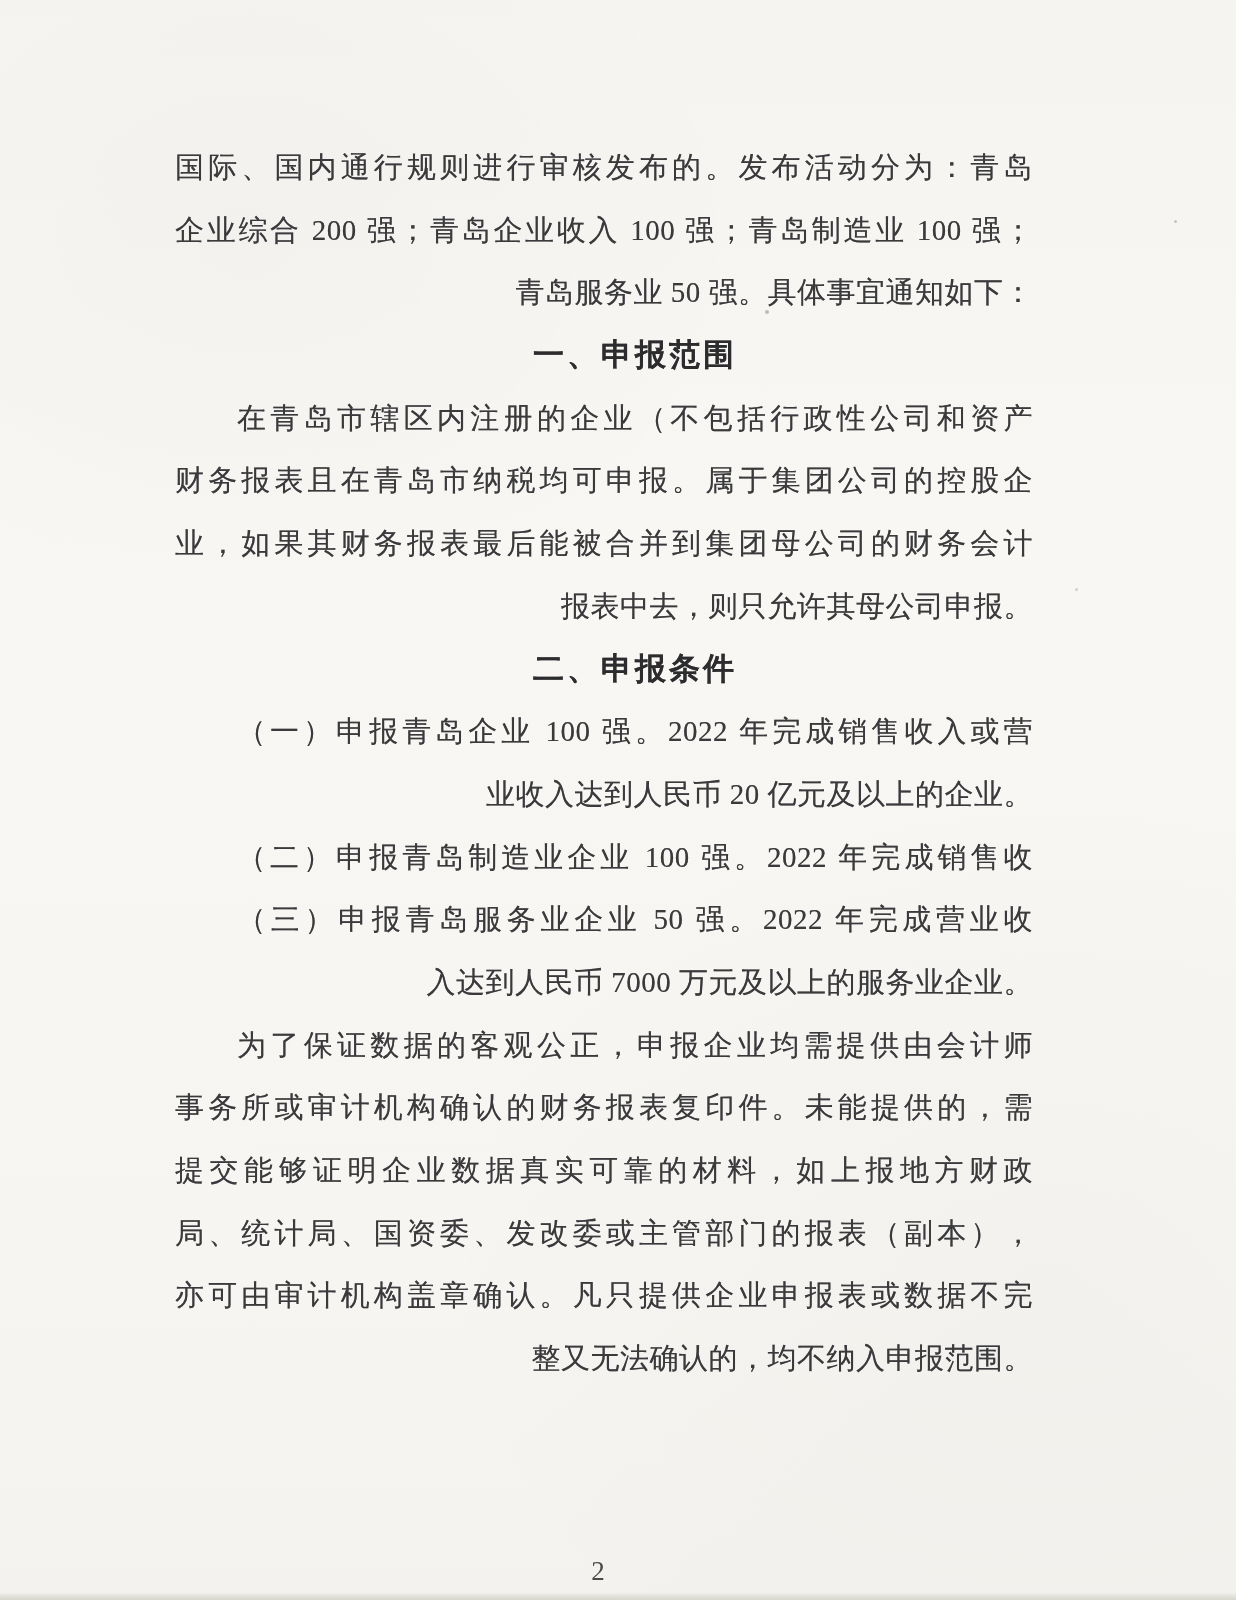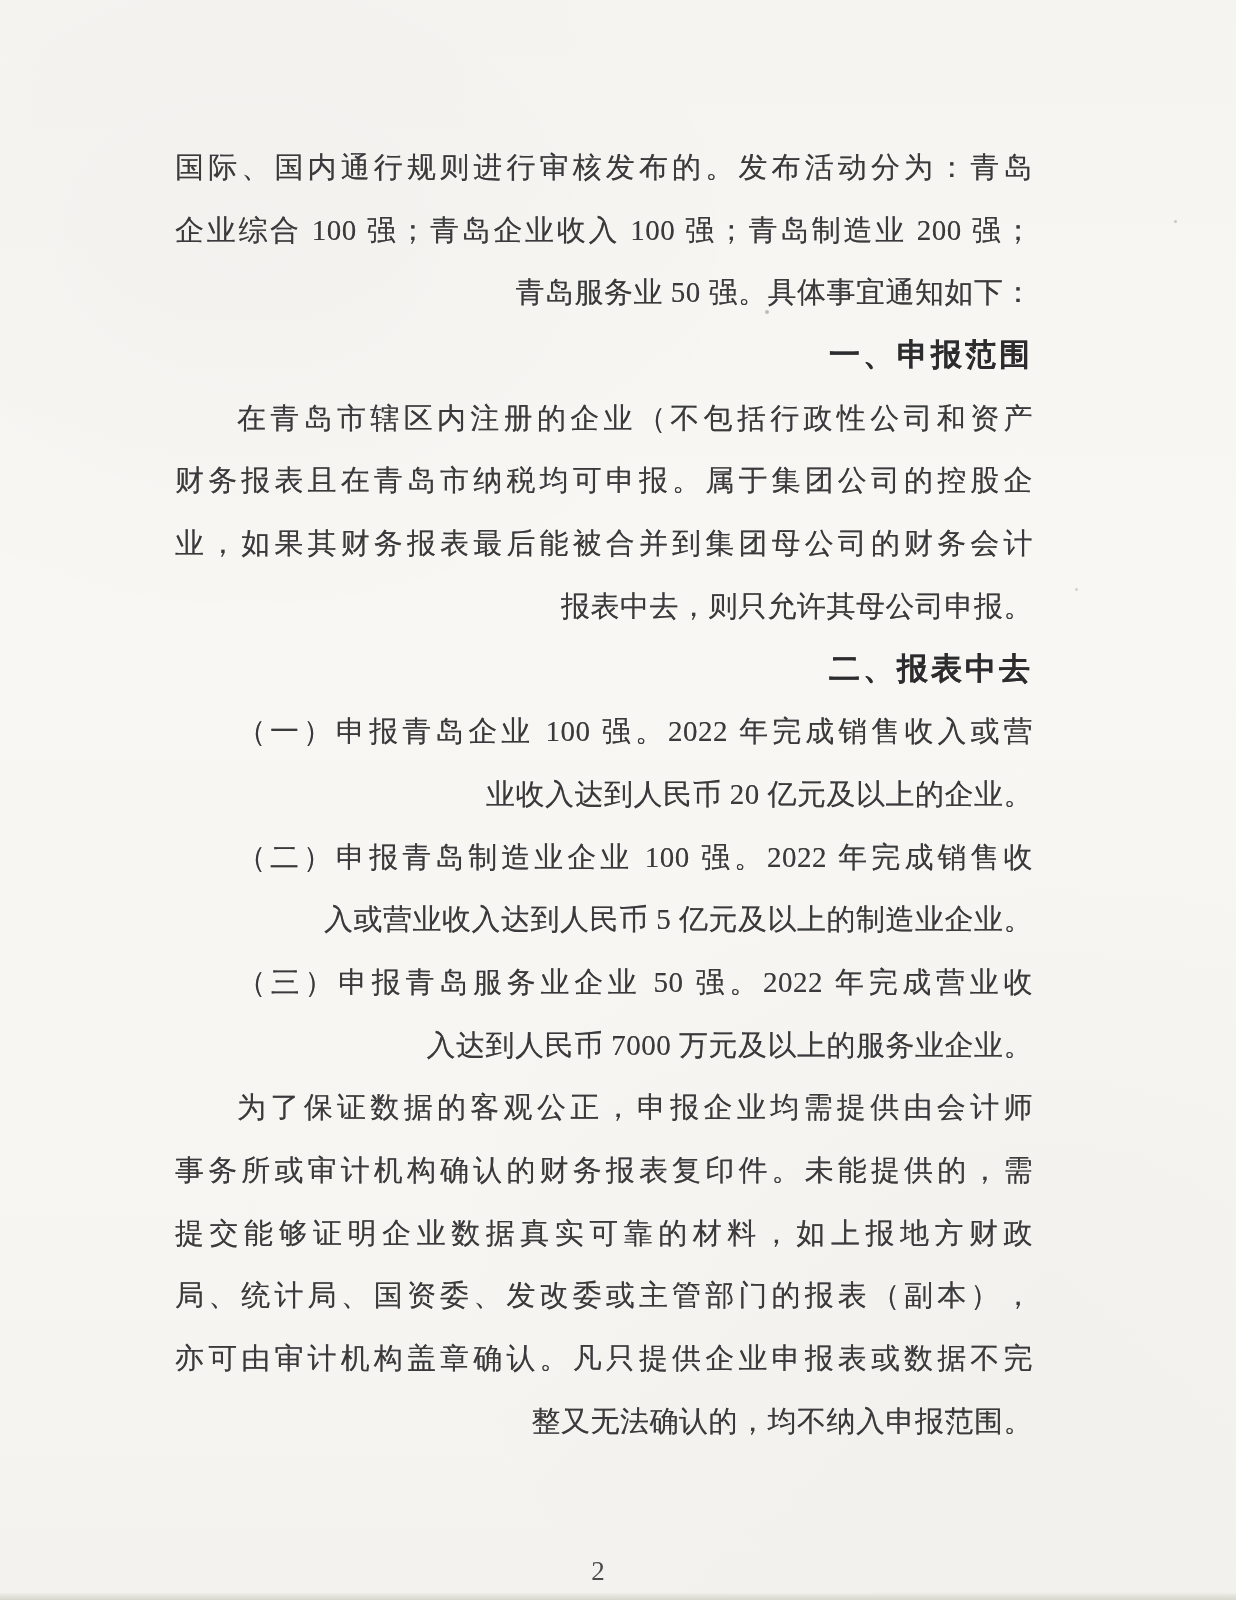--- a/index.html
+++ b/index.html
@@ -35,21 +35,21 @@
   }
   .line.justify {
     text-align: justify;
     text-align-last: justify;
     text-justify: inter-character;
   }
   .line.end {
     text-align: right;
   }
   .line.heading {
-    text-align: right;
+    text-align: center;
     font-family: Liberation Serif, serif;
     font-weight: 700;
     font-size: 31px;
     color: #2c2c2e;
     letter-spacing: 3px;
     text-shadow: 0 0 0.5px rgba(44,44,46,0.7);
   }
   .line.indent {
     padding-left: 62px;
   }
@@ -79,32 +79,31 @@
   .speck-1 { left: 765px; top: 310px; width: 4px; height: 4px; opacity: 0.55; }
   .speck-2 { left: 1174px; top: 220px; width: 3px; height: 3px; opacity: 0.45; }
   .speck-3 { left: 1075px; top: 588px; width: 3px; height: 3px; opacity: 0.35; }
 </style>
 </head>
 <body>
 
 <div class="page">
   <div class="text-block">
       <div class="line justify">国际、国内通行规则进行审核发布的。发布活动分为：青岛</div>
-      <div class="line justify">企业综合 100 强；青岛企业收入 100 强；青岛制造业 200 强；</div>
+      <div class="line justify">企业综合 200 强；青岛企业收入 100 强；青岛制造业 100 强；</div>
       <div class="line end">青岛服务业 50 强。具体事宜通知如下：</div>
       <div class="line heading indent">一、申报范围</div>
       <div class="line justify indent">在青岛市辖区内注册的企业（不包括行政性公司和资产</div>
       <div class="line justify">财务报表且在青岛市纳税均可申报。属于集团公司的控股企</div>
       <div class="line justify">业，如果其财务报表最后能被合并到集团母公司的财务会计</div>
       <div class="line end">报表中去，则只允许其母公司申报。</div>
-      <div class="line heading indent">二、报表中去</div>
+      <div class="line heading indent">二、申报条件</div>
       <div class="line justify indent">（一）申报青岛企业 100 强。2022 年完成销售收入或营</div>
       <div class="line end">业收入达到人民币 20 亿元及以上的企业。</div>
       <div class="line justify indent">（二）申报青岛制造业企业 100 强。2022 年完成销售收</div>
-      <div class="line end">入或营业收入达到人民币 5 亿元及以上的制造业企业。</div>
       <div class="line justify indent">（三）申报青岛服务业企业 50 强。2022 年完成营业收</div>
       <div class="line end">入达到人民币 7000 万元及以上的服务业企业。</div>
       <div class="line justify indent">为了保证数据的客观公正，申报企业均需提供由会计师</div>
       <div class="line justify">事务所或审计机构确认的财务报表复印件。未能提供的，需</div>
       <div class="line justify">提交能够证明企业数据真实可靠的材料，如上报地方财政</div>
       <div class="line justify">局、统计局、国资委、发改委或主管部门的报表（副本），</div>
       <div class="line justify">亦可由审计机构盖章确认。凡只提供企业申报表或数据不完</div>
       <div class="line end">整又无法确认的，均不纳入申报范围。</div>
     </div>
 

